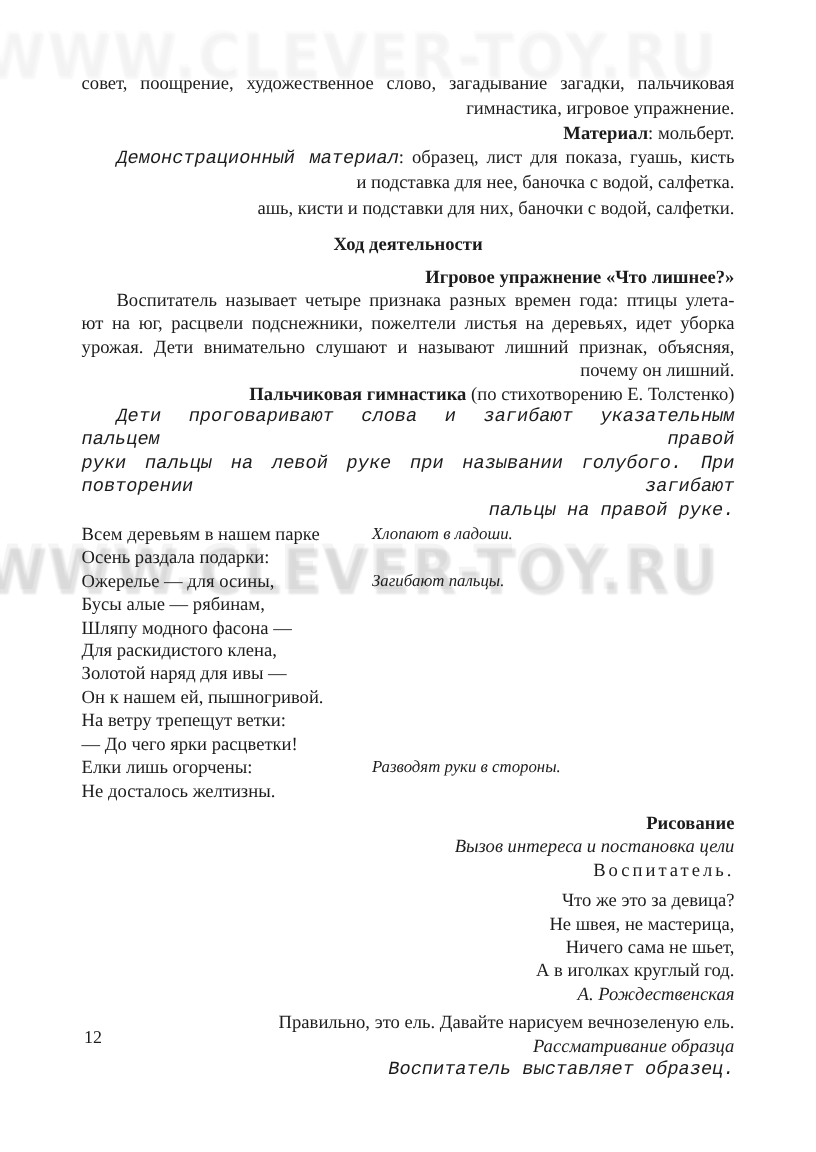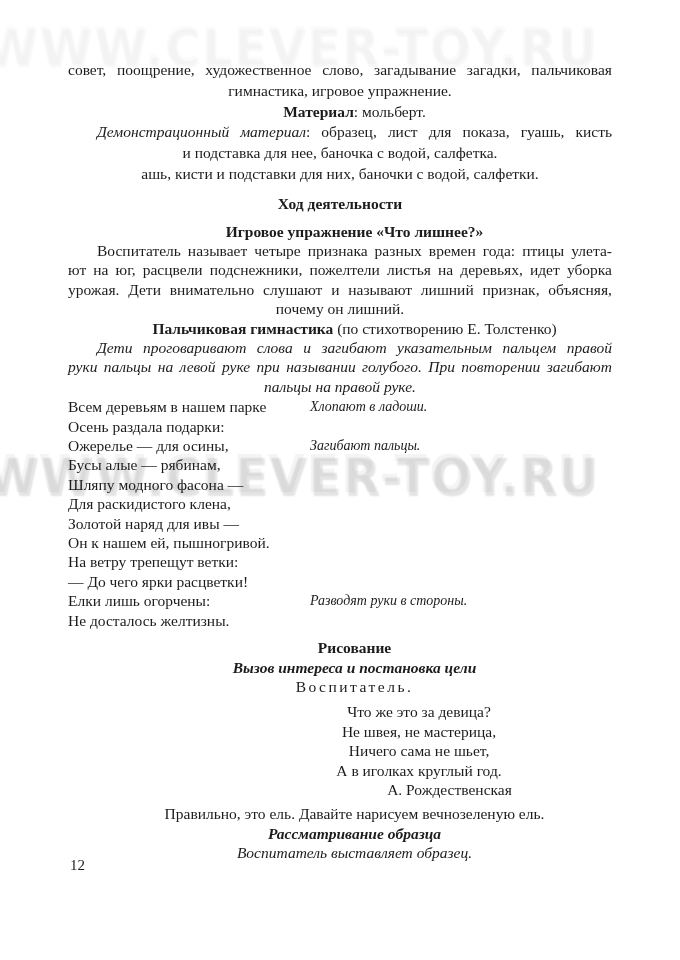--- a/index.html
+++ b/index.html
@@ -37,45 +37,45 @@
   }
   .content {
     position: absolute;
     left: 68px;
     top: 60px;
     width: 544px;
     font-size: 15.5px;
     line-height: 20.8px;
   }
   .lower { line-height: 19.4px; }
-  .line  { text-align: center; }
+  .line  { text-align: right; }
   .jline { text-align: justify; text-align-last: justify; }
   .ind   { text-indent: 29px; }
   .b  { font-weight: bold; }
-  .i  { font-style: italic; }
-  .bi { font-weight: bold; font-style: italic; }
+  .i  { font-style: italic; font-family: Liberation Mono, monospace; }
+  .bi { font-weight: normal; font-style: italic; }
   .heading {
     text-align: center;
     font-weight: bold;
     margin: 9px 0 7px 0;
   }
   .poem { margin-top: 1px; }
   .poem-row { position: relative; text-align: left; }
   .poem-note {
     position: absolute;
     left: 242px;
     top: 0;
     font-style: italic;
     font-size: 14px;
     white-space: nowrap;
     text-align: right;
   }
   .drawing-block { margin-top: 8px; }
   .riddle { margin-top: 6px; margin-left: 158px; }
-  .riddle-author { margin-left: 61px; }
+  .riddle-author { margin-left: 61px; font-style: italic; }
   .final-block { margin-top: 5px; }
   .page-number {
     position: absolute;
     left: 70px;
     top: 857px;
     font-size: 15px;
   }
 </style>
 </head>
 <body>

